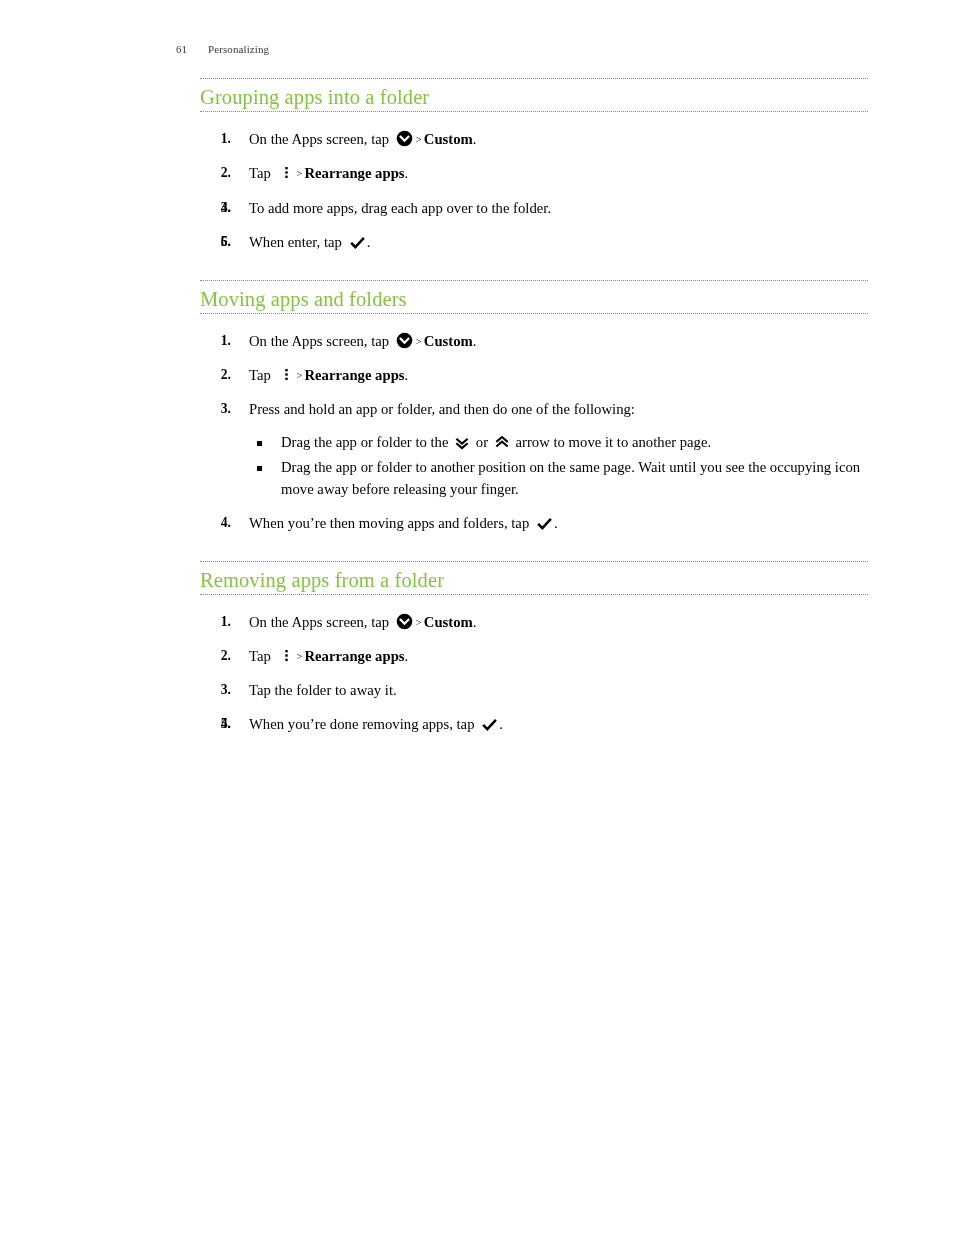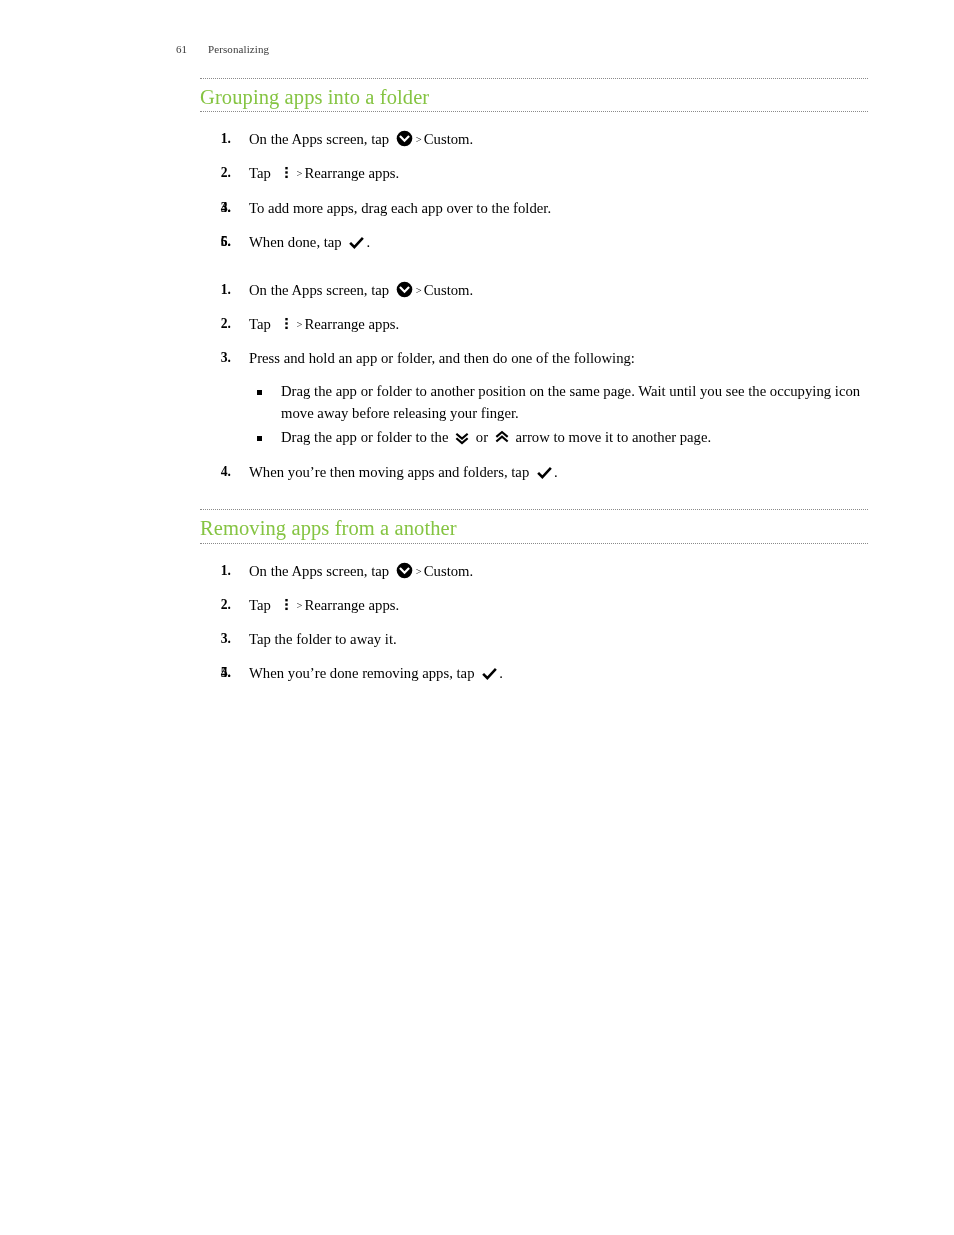--- a/index.html
+++ b/index.html
@@ -111,21 +111,21 @@
   }
   ul.sub > li > .sq {
     position: absolute;
     left: 8px;
     top: 9px;
     width: 5px;
     height: 5px;
     background: #000;
   }
 
-  b, .bold { font-weight: normal; }
+  b, .bold { font-weight: bold; }
 
   
   .ico {
     display: inline-block;
     vertical-align: -3px;
     line-height: 0;
   }
   .ico svg { display: block; }
 
   .ico-circle-chevron { width: 17px; height: 17px; margin: 0 2px 0 3px; }
@@ -160,54 +160,57 @@
                   <path d="M6.6 9.6 L12 15.2 L17.4 9.6" fill="none" stroke="#fff" stroke-width="3.1" stroke-linecap="square" stroke-linejoin="miter"></path>
                 </svg></span><span class="sep">&gt;</span><b>Custom</b><span>.</span></span></li>
           <li><span class="num">2.</span><span><span>Tap </span><span class="ico ico-kebab"><svg viewBox="0 0 10 24" width="11" height="17">
                   <rect x="3.3" y="4.2" width="3.4" height="3.4" fill="#000"></rect>
                   <rect x="3.3" y="10.3" width="3.4" height="3.4" fill="#000"></rect>
                   <rect x="3.3" y="16.4" width="3.4" height="3.4" fill="#000"></rect>
                 </svg></span><span class="sep">&gt;</span><b>Rearrange apps</b><span>.</span></span></li>
           <li><span class="num">3.</span></li>
           <li><span class="num">4.</span><span><span>To add more apps, drag each app over to the folder.</span></span></li>
           <li><span class="num">5.</span></li>
-          <li><span class="num">6.</span><span><span>When done, tap </span><span class="ico ico-check"><svg viewBox="0 0 24 24" width="17" height="17">
+          <li><span class="num">6.</span><span><span>When enter, tap </span><span class="ico ico-check"><svg viewBox="0 0 24 24" width="17" height="17">
                   <path d="M3 12.4 L9 18.6 L21 5.6" fill="none" stroke="#000" stroke-width="3.6" stroke-linecap="butt" stroke-linejoin="miter"></path>
                 </svg></span><span>.</span></span></li>
         </ol>
       </div>
       <div class="section">
+        <div class="sec-head">
+          <h2>Moving apps and folders</h2>
+        </div>
         <ol class="steps">
           <li><span class="num">1.</span><span><span>On the Apps screen, tap </span><span class="ico ico-circle-chevron"><svg viewBox="0 0 24 24" width="17" height="17">
                   <circle cx="12" cy="12" r="11" fill="#000"></circle>
                   <path d="M6.6 9.6 L12 15.2 L17.4 9.6" fill="none" stroke="#fff" stroke-width="3.1" stroke-linecap="square" stroke-linejoin="miter"></path>
                 </svg></span><span class="sep">&gt;</span><b>Custom</b><span>.</span></span></li>
           <li><span class="num">2.</span><span><span>Tap </span><span class="ico ico-kebab"><svg viewBox="0 0 10 24" width="11" height="17">
                   <rect x="3.3" y="4.2" width="3.4" height="3.4" fill="#000"></rect>
                   <rect x="3.3" y="10.3" width="3.4" height="3.4" fill="#000"></rect>
                   <rect x="3.3" y="16.4" width="3.4" height="3.4" fill="#000"></rect>
                 </svg></span><span class="sep">&gt;</span><b>Rearrange apps</b><span>.</span></span></li>
           <li><span class="num">3.</span><span><span>Press and hold an app or folder, and then do one of the following:</span></span><ul class="sub">
-              <li><span class="sq"></span><span><span>Drag the app or folder to another position on the same page. Wait until you see the occupying icon move away before releasing your finger.</span></span></li>
               <li><span class="sq"></span><span><span>Drag the app or folder to the </span><span class="ico ico-chev-dd"><svg viewBox="0 0 24 24" width="16" height="17">
                       <path d="M3.5 6.3 L12 13.6 L20.5 6.3" fill="none" stroke="#000" stroke-width="3.2" stroke-linecap="butt" stroke-linejoin="miter"></path>
                       <path d="M3.5 13.2 L12 20.5 L20.5 13.2" fill="none" stroke="#000" stroke-width="3.2" stroke-linecap="butt" stroke-linejoin="miter"></path>
                     </svg></span><span> or </span><span class="ico ico-chev-uu"><svg viewBox="0 0 24 24" width="16" height="17">
                       <path d="M3.5 11.1 L12 3.8 L20.5 11.1" fill="none" stroke="#000" stroke-width="3.2" stroke-linecap="butt" stroke-linejoin="miter"></path>
                       <path d="M3.5 18.0 L12 10.7 L20.5 18.0" fill="none" stroke="#000" stroke-width="3.2" stroke-linecap="butt" stroke-linejoin="miter"></path>
                     </svg></span><span> arrow to move it to another page.</span></span></li>
+              <li><span class="sq"></span><span><span>Drag the app or folder to another position on the same page. Wait until you see the occupying icon move away before releasing your finger.</span></span></li>
             </ul></li>
           <li><span class="num">4.</span><span><span>When you’re then moving apps and folders, tap </span><span class="ico ico-check"><svg viewBox="0 0 24 24" width="17" height="17">
                   <path d="M3 12.4 L9 18.6 L21 5.6" fill="none" stroke="#000" stroke-width="3.6" stroke-linecap="butt" stroke-linejoin="miter"></path>
                 </svg></span><span>.</span></span></li>
         </ol>
       </div>
       <div class="section">
         <div class="sec-head">
-          <h2>Removing apps from a another</h2>
+          <h2>Removing apps from a folder</h2>
         </div>
         <ol class="steps">
           <li><span class="num">1.</span><span><span>On the Apps screen, tap </span><span class="ico ico-circle-chevron"><svg viewBox="0 0 24 24" width="17" height="17">
                   <circle cx="12" cy="12" r="11" fill="#000"></circle>
                   <path d="M6.6 9.6 L12 15.2 L17.4 9.6" fill="none" stroke="#fff" stroke-width="3.1" stroke-linecap="square" stroke-linejoin="miter"></path>
                 </svg></span><span class="sep">&gt;</span><b>Custom</b><span>.</span></span></li>
           <li><span class="num">2.</span><span><span>Tap </span><span class="ico ico-kebab"><svg viewBox="0 0 10 24" width="11" height="17">
                   <rect x="3.3" y="4.2" width="3.4" height="3.4" fill="#000"></rect>
                   <rect x="3.3" y="10.3" width="3.4" height="3.4" fill="#000"></rect>
                   <rect x="3.3" y="16.4" width="3.4" height="3.4" fill="#000"></rect>

